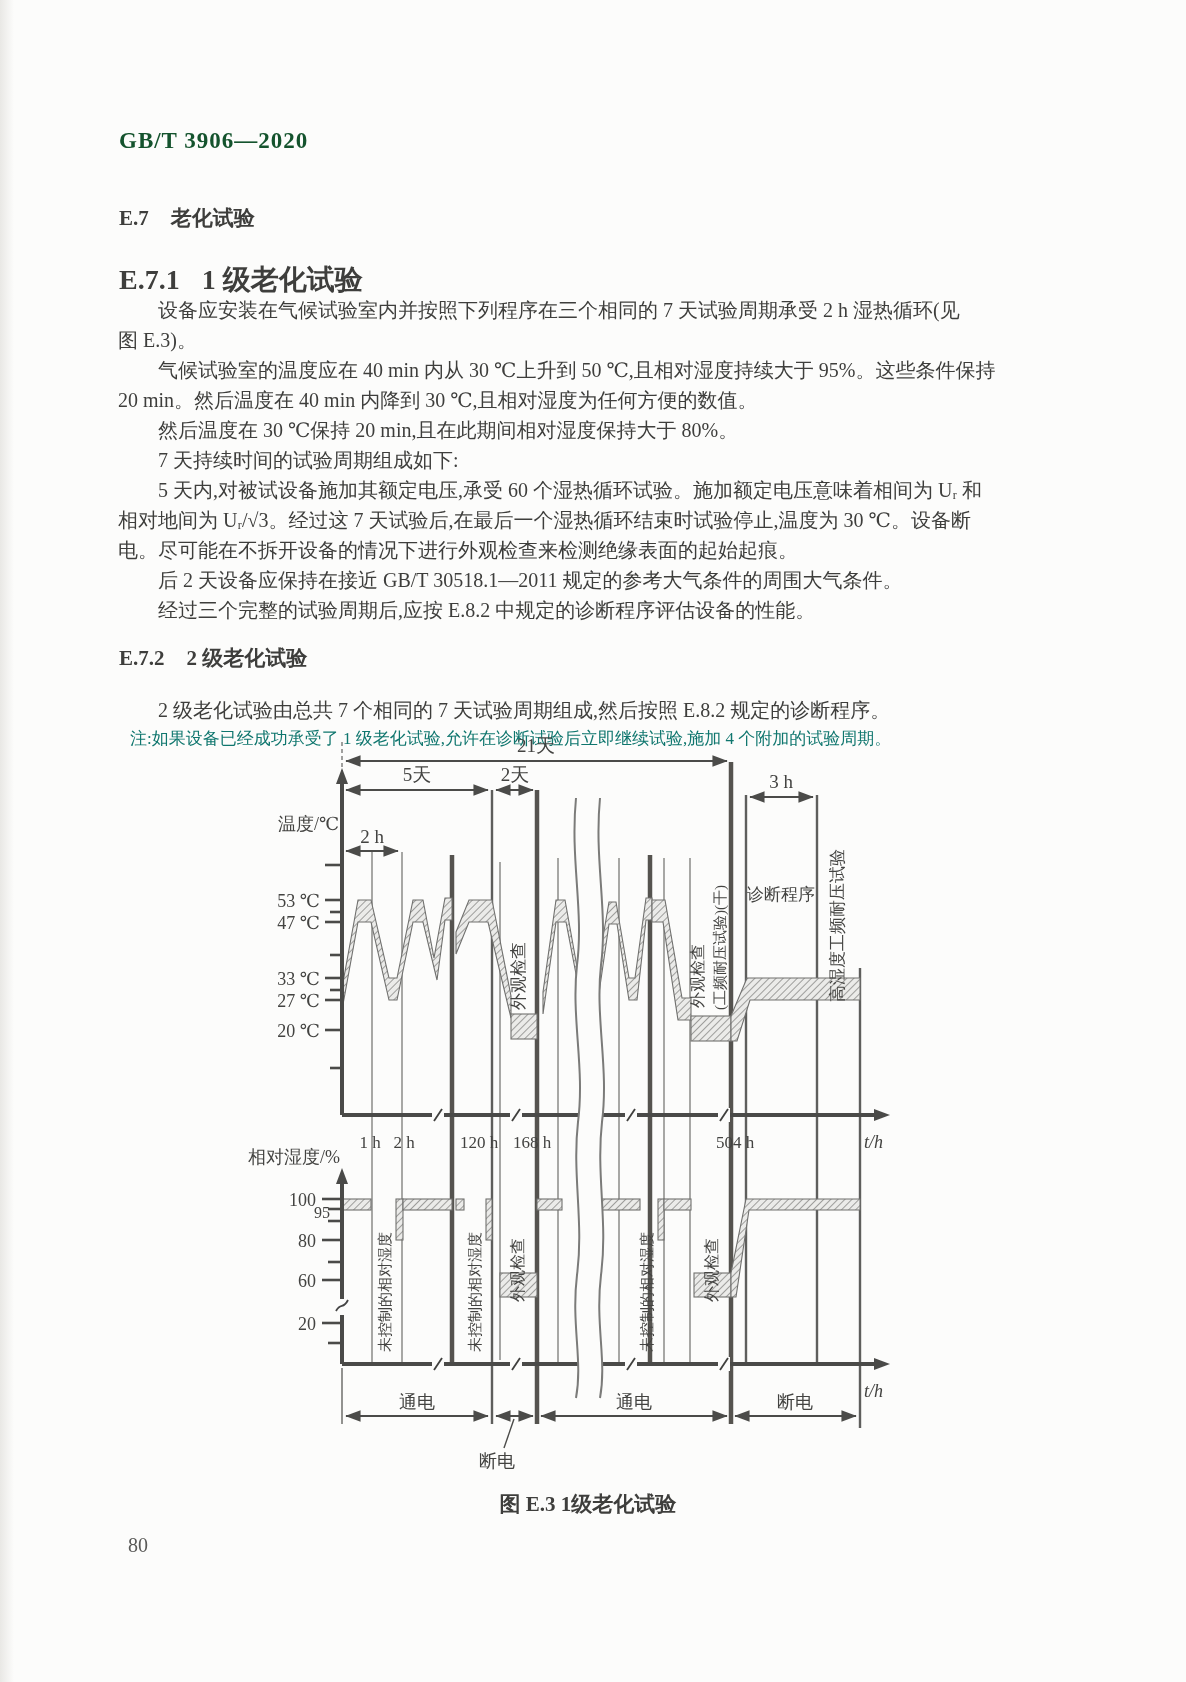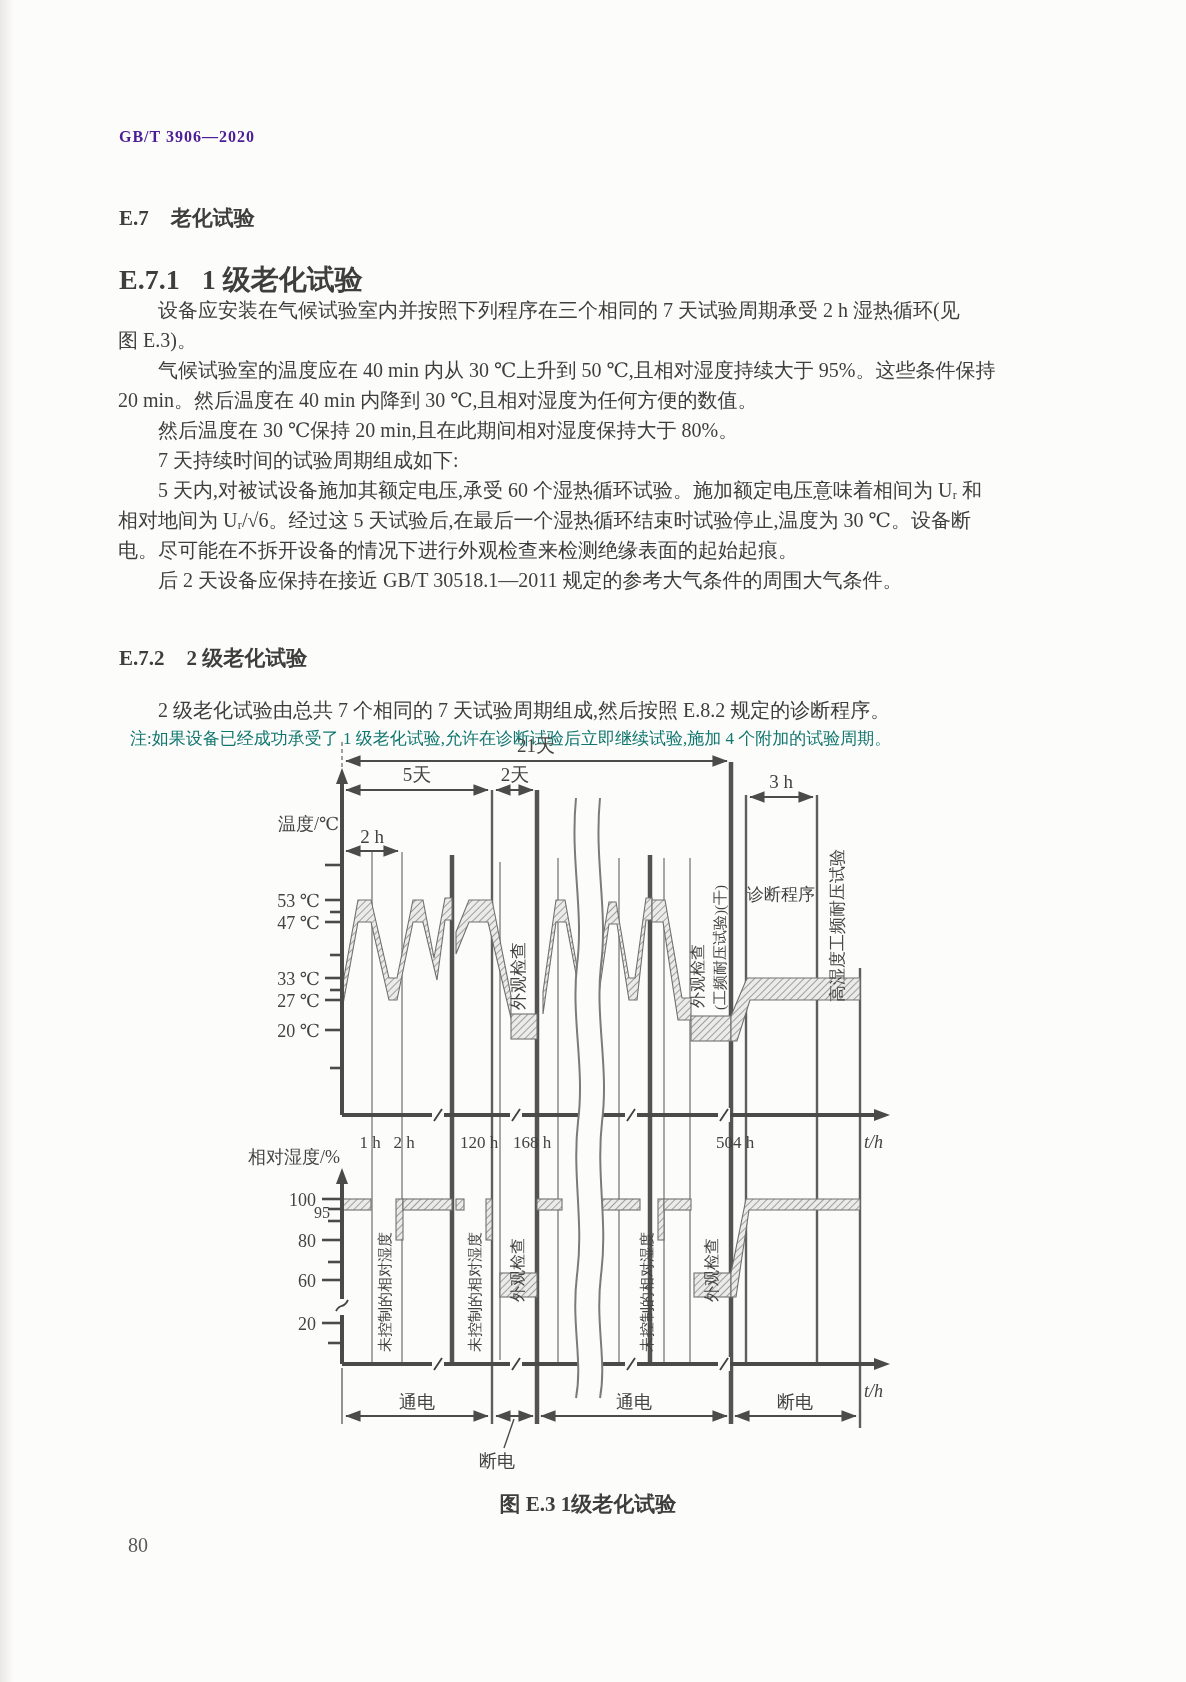--- a/index.html
+++ b/index.html
@@ -5,21 +5,21 @@
   html,body{margin:0;padding:0;}
   body{
     width:1186px;height:1682px;position:relative;
     background:#fcfcfb;
     font-family:"Liberation Serif","DejaVu Serif",serif;
     color:#3e3e3c;overflow:hidden;
   }
   .edge-shade{position:absolute;left:0;top:0;width:14px;height:1682px;
     background:linear-gradient(90deg,#e9e8e5,rgba(252,252,251,0));}
   .abs{position:absolute;}
-  .hdr{left:119px;top:128px;font-size:16px;font-weight:bold;letter-spacing:1px;color:#4c1d95;}
+  .hdr{left:119px;top:128px;font-size:23px;font-weight:bold;letter-spacing:1px;color:#14532d;}
   .h1{left:119px;top:204px;font-size:21px;font-weight:bold;}
   .h2{left:119px;top:261px;font-size:28px;font-weight:bold;}
   .h3{left:119px;top:644px;font-size:21px;font-weight:bold;}
   .hnum{margin-right:22px;}
   .body-text{left:118px;top:295px;width:990px;font-size:20px;line-height:30px;}
   .ln{white-space:nowrap;}
   .ind{text-indent:2em;}
   .p8{left:118px;top:697px;width:990px;font-size:20px;}
   .note{left:130px;top:727px;width:990px;font-size:17px;color:#0f766e;}
   .caption{left:318px;top:1490px;width:540px;text-align:center;font-size:21px;font-weight:bold;}
@@ -46,23 +46,24 @@
 </div>
 
 <div class="abs body-text">
   <div class="ln ind">设备应安装在气候试验室内并按照下列程序在三个相同的 7 天试验周期承受 2 h 湿热循环(见</div>
   <div class="ln">图 E.3)。</div>
   <div class="ln ind">气候试验室的温度应在 40 min 内从 30 ℃上升到 50 ℃,且相对湿度持续大于 95%。这些条件保持</div>
   <div class="ln">20 min。然后温度在 40 min 内降到 30 ℃,且相对湿度为任何方便的数值。</div>
   <div class="ln ind">然后温度在 30 ℃保持 20 min,且在此期间相对湿度保持大于 80%。</div>
   <div class="ln ind">7 天持续时间的试验周期组成如下:</div>
   <div class="ln ind">5 天内,对被试设备施加其额定电压,承受 60 个湿热循环试验。施加额定电压意味着相间为 Uᵣ 和</div>
-  <div class="ln">相对地间为 Uᵣ/√6。经过这 5 天试验后,在最后一个湿热循环结束时试验停止,温度为 30 ℃。设备断</div>
+  <div class="ln">相对地间为 Uᵣ/√3。经过这 7 天试验后,在最后一个湿热循环结束时试验停止,温度为 30 ℃。设备断</div>
   <div class="ln">电。尽可能在不拆开设备的情况下进行外观检查来检测绝缘表面的起始起痕。</div>
   <div class="ln ind">后 2 天设备应保持在接近 GB/T 30518.1—2011 规定的参考大气条件的周围大气条件。</div>
+  <div class="ln ind">经过三个完整的试验周期后,应按 E.8.2 中规定的诊断程序评估设备的性能。</div>
 </div>
 
 <div class="abs h3">
   <span class="hnum">E.7.2</span><span>2 级老化试验</span>
 </div>
 
 <div class="abs p8">
   <div class="ln ind">2 级老化试验由总共 7 个相同的 7 天试验周期组成,然后按照 E.8.2 规定的诊断程序。</div>
 </div>
 <div class="abs note">

